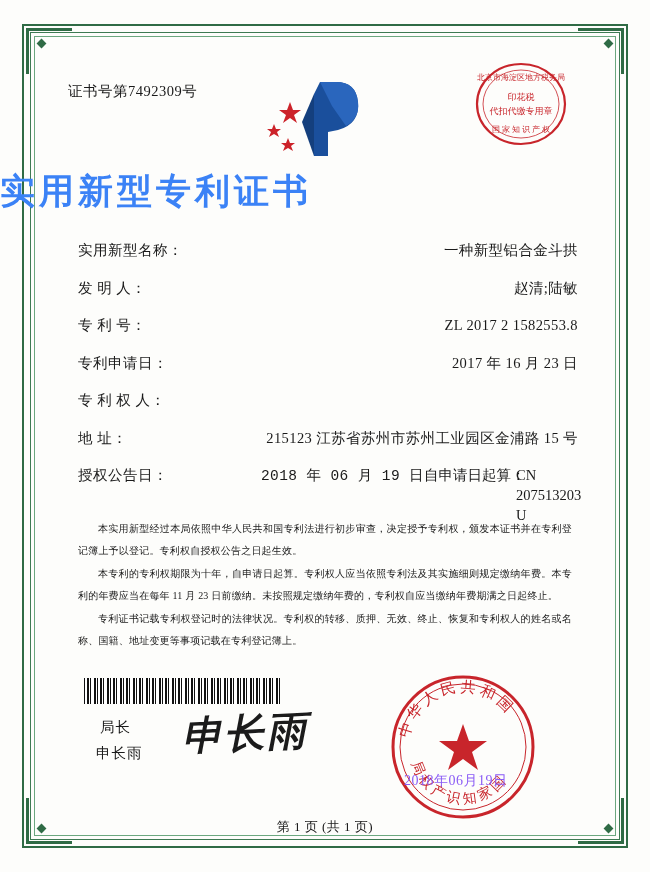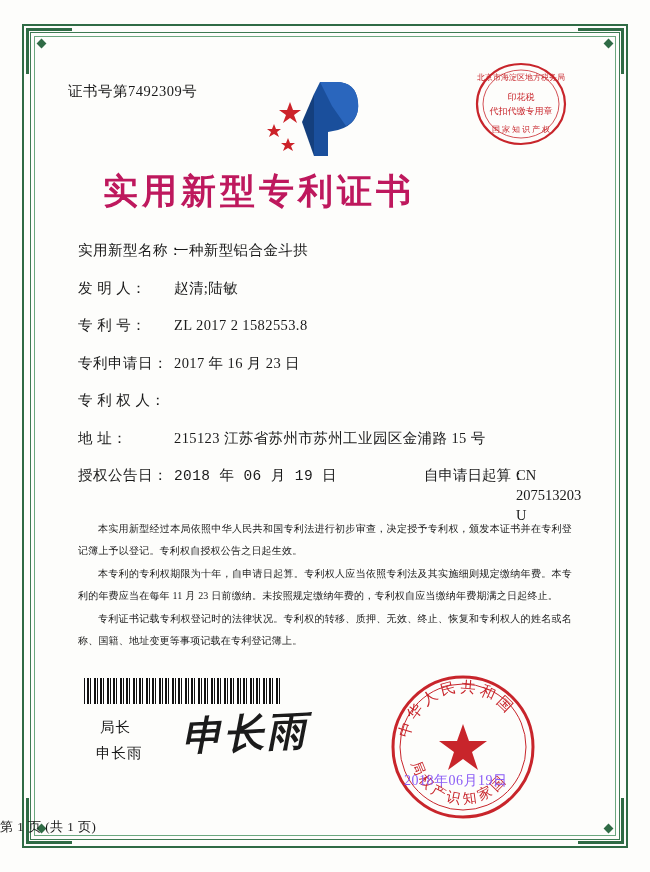--- a/index.html
+++ b/index.html
@@ -87,25 +87,25 @@
   .red-seal-top {
     position: absolute;
     left: 473px; top: 56px;
     width: 96px; height: 96px;
   }
 
   .title {
     position: absolute;
     left: 0; top: 168px;
     width: 518px;
-    text-align: center;
+    text-align: left;
     font-size: 35px;
     font-weight: bold;
     letter-spacing: 4px;
-    color: #be185d;
+    color: #3b82f6;
     font-family: "Liberation Serif", serif;
   }
 
   
   .fields {
     position: absolute;
     left: 78px; top: 240px;
     width: 500px;
   }
   .field-row {
@@ -117,20 +117,21 @@
   }
   .field-label {
     width: 96px;
     flex: 0 0 96px;
     letter-spacing: 0.5px;
     white-space: nowrap;
   }
   .field-value {
     flex: 1 1 auto;
     letter-spacing: 0.4px;
+    text-align: right;
   }
   .field-row.dual .field-value {
     flex: 0 0 250px;
     font-family: Liberation Mono, monospace;
   }
   .field-label-2 {
     width: 92px;
     flex: 0 0 92px;
     white-space: nowrap;
   }
@@ -205,20 +206,21 @@
     color: #8b5cf6;
     letter-spacing: 0.5px;
     font-family: "Liberation Serif", serif;
   }
 
   
   .footer {
     position: absolute;
     left: 0; top: 818px;
     width: 650px;
+    text-align: center;
     font-size: 13px;
     letter-spacing: 0.5px;
   }
 
   .seal-text { font-family: "Liberation Serif", serif; }
 </style>
 </head>
 <body>
 
 <div class="page">

